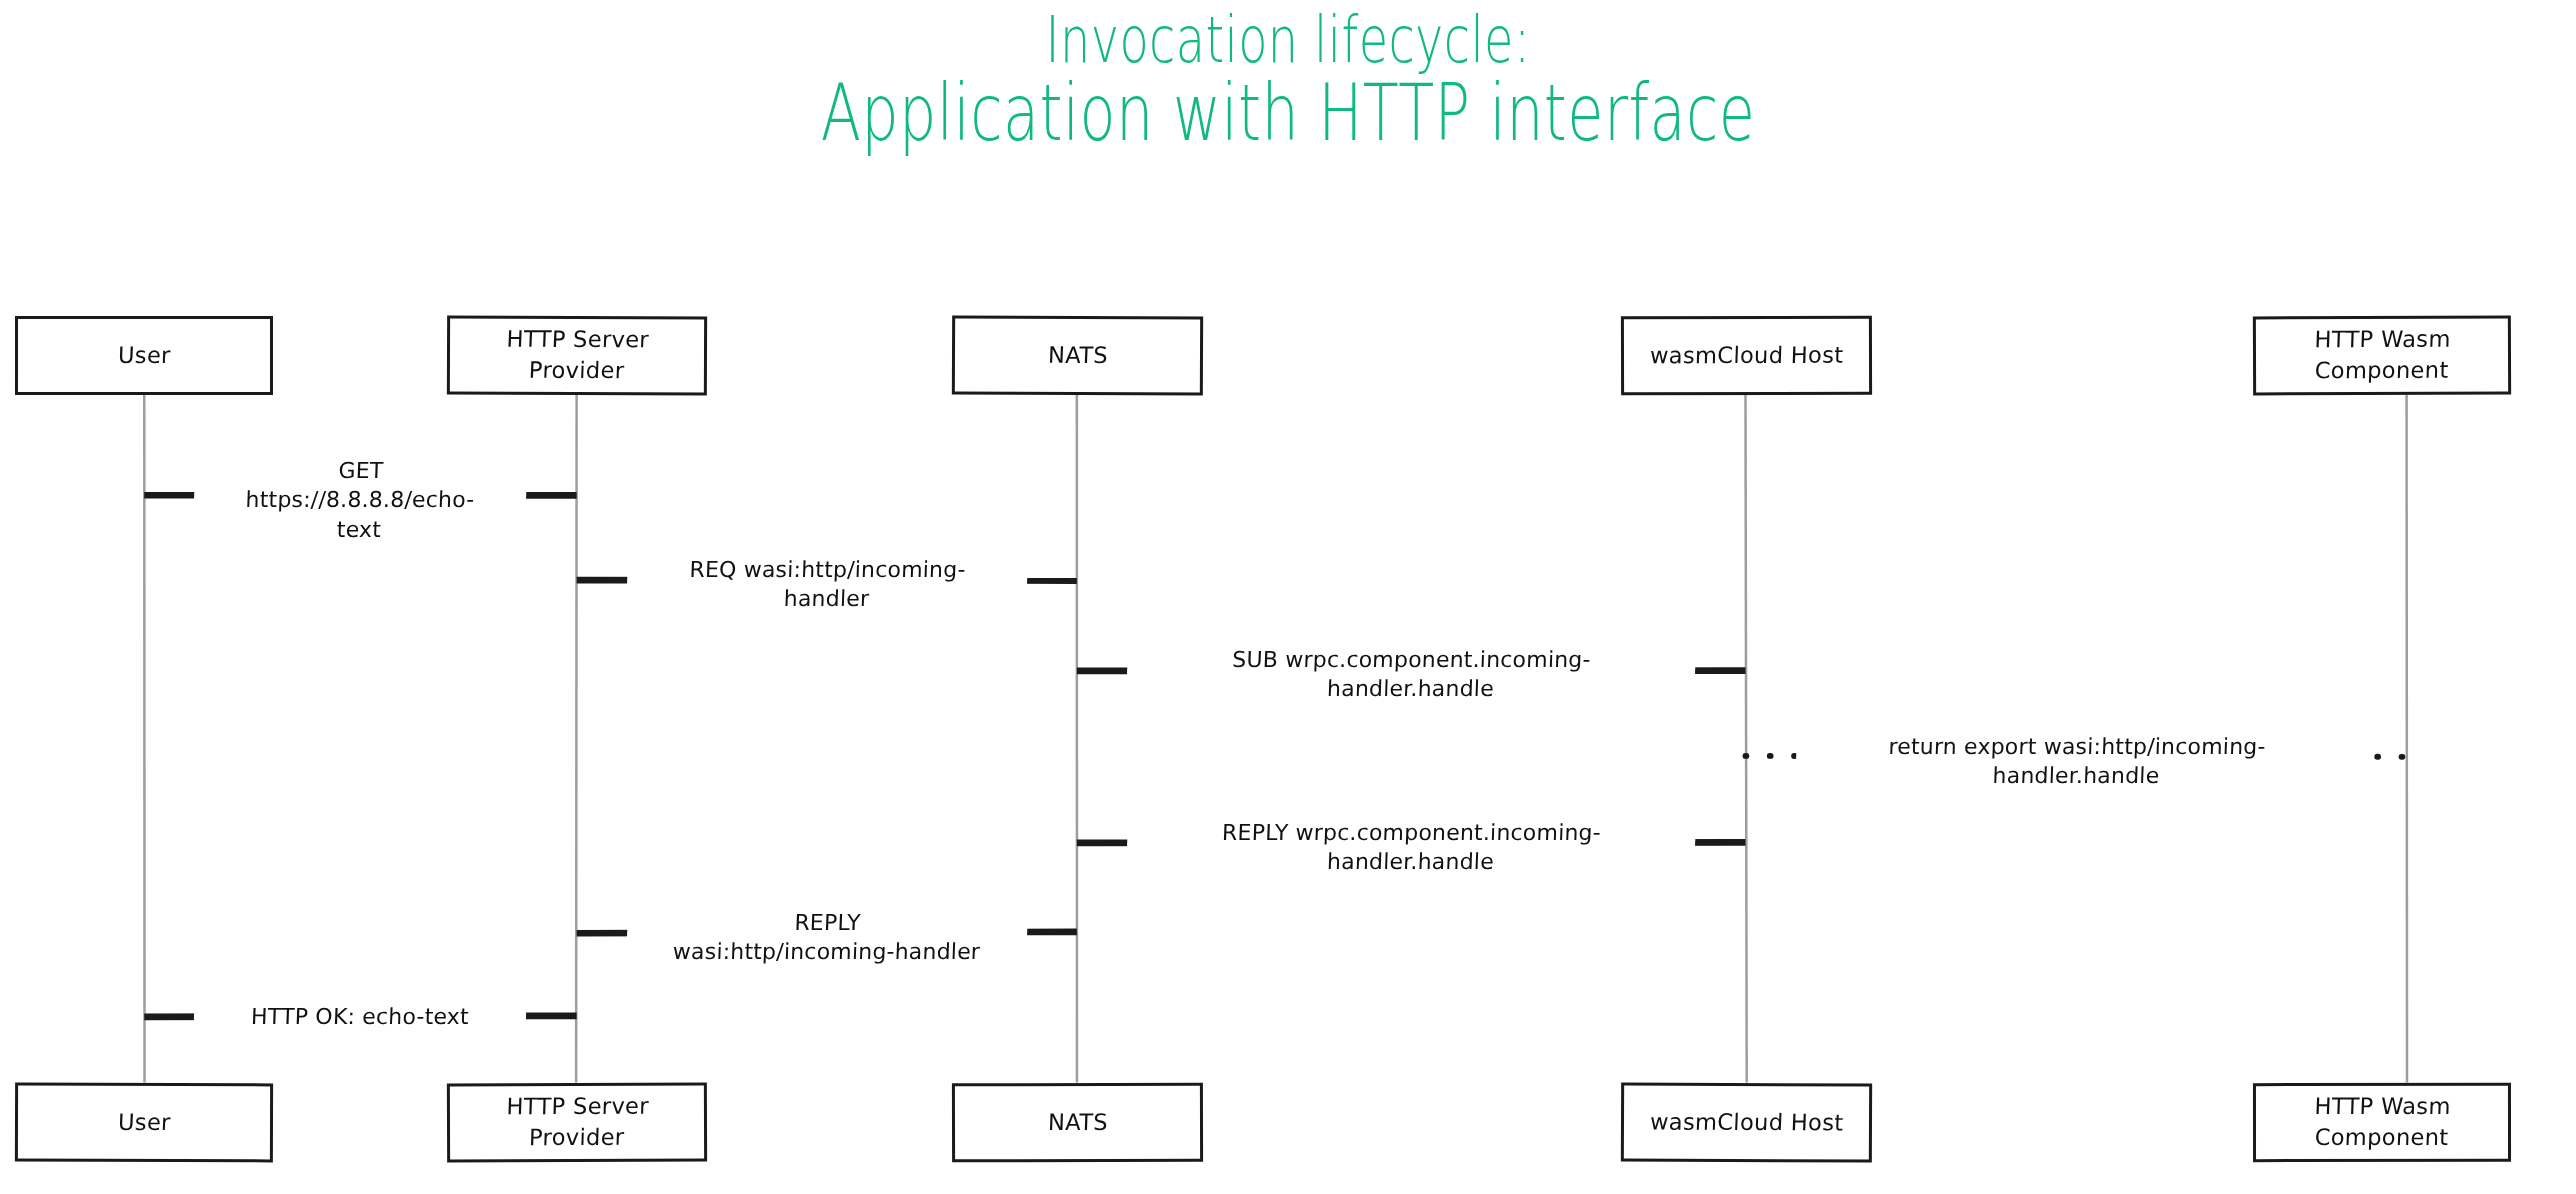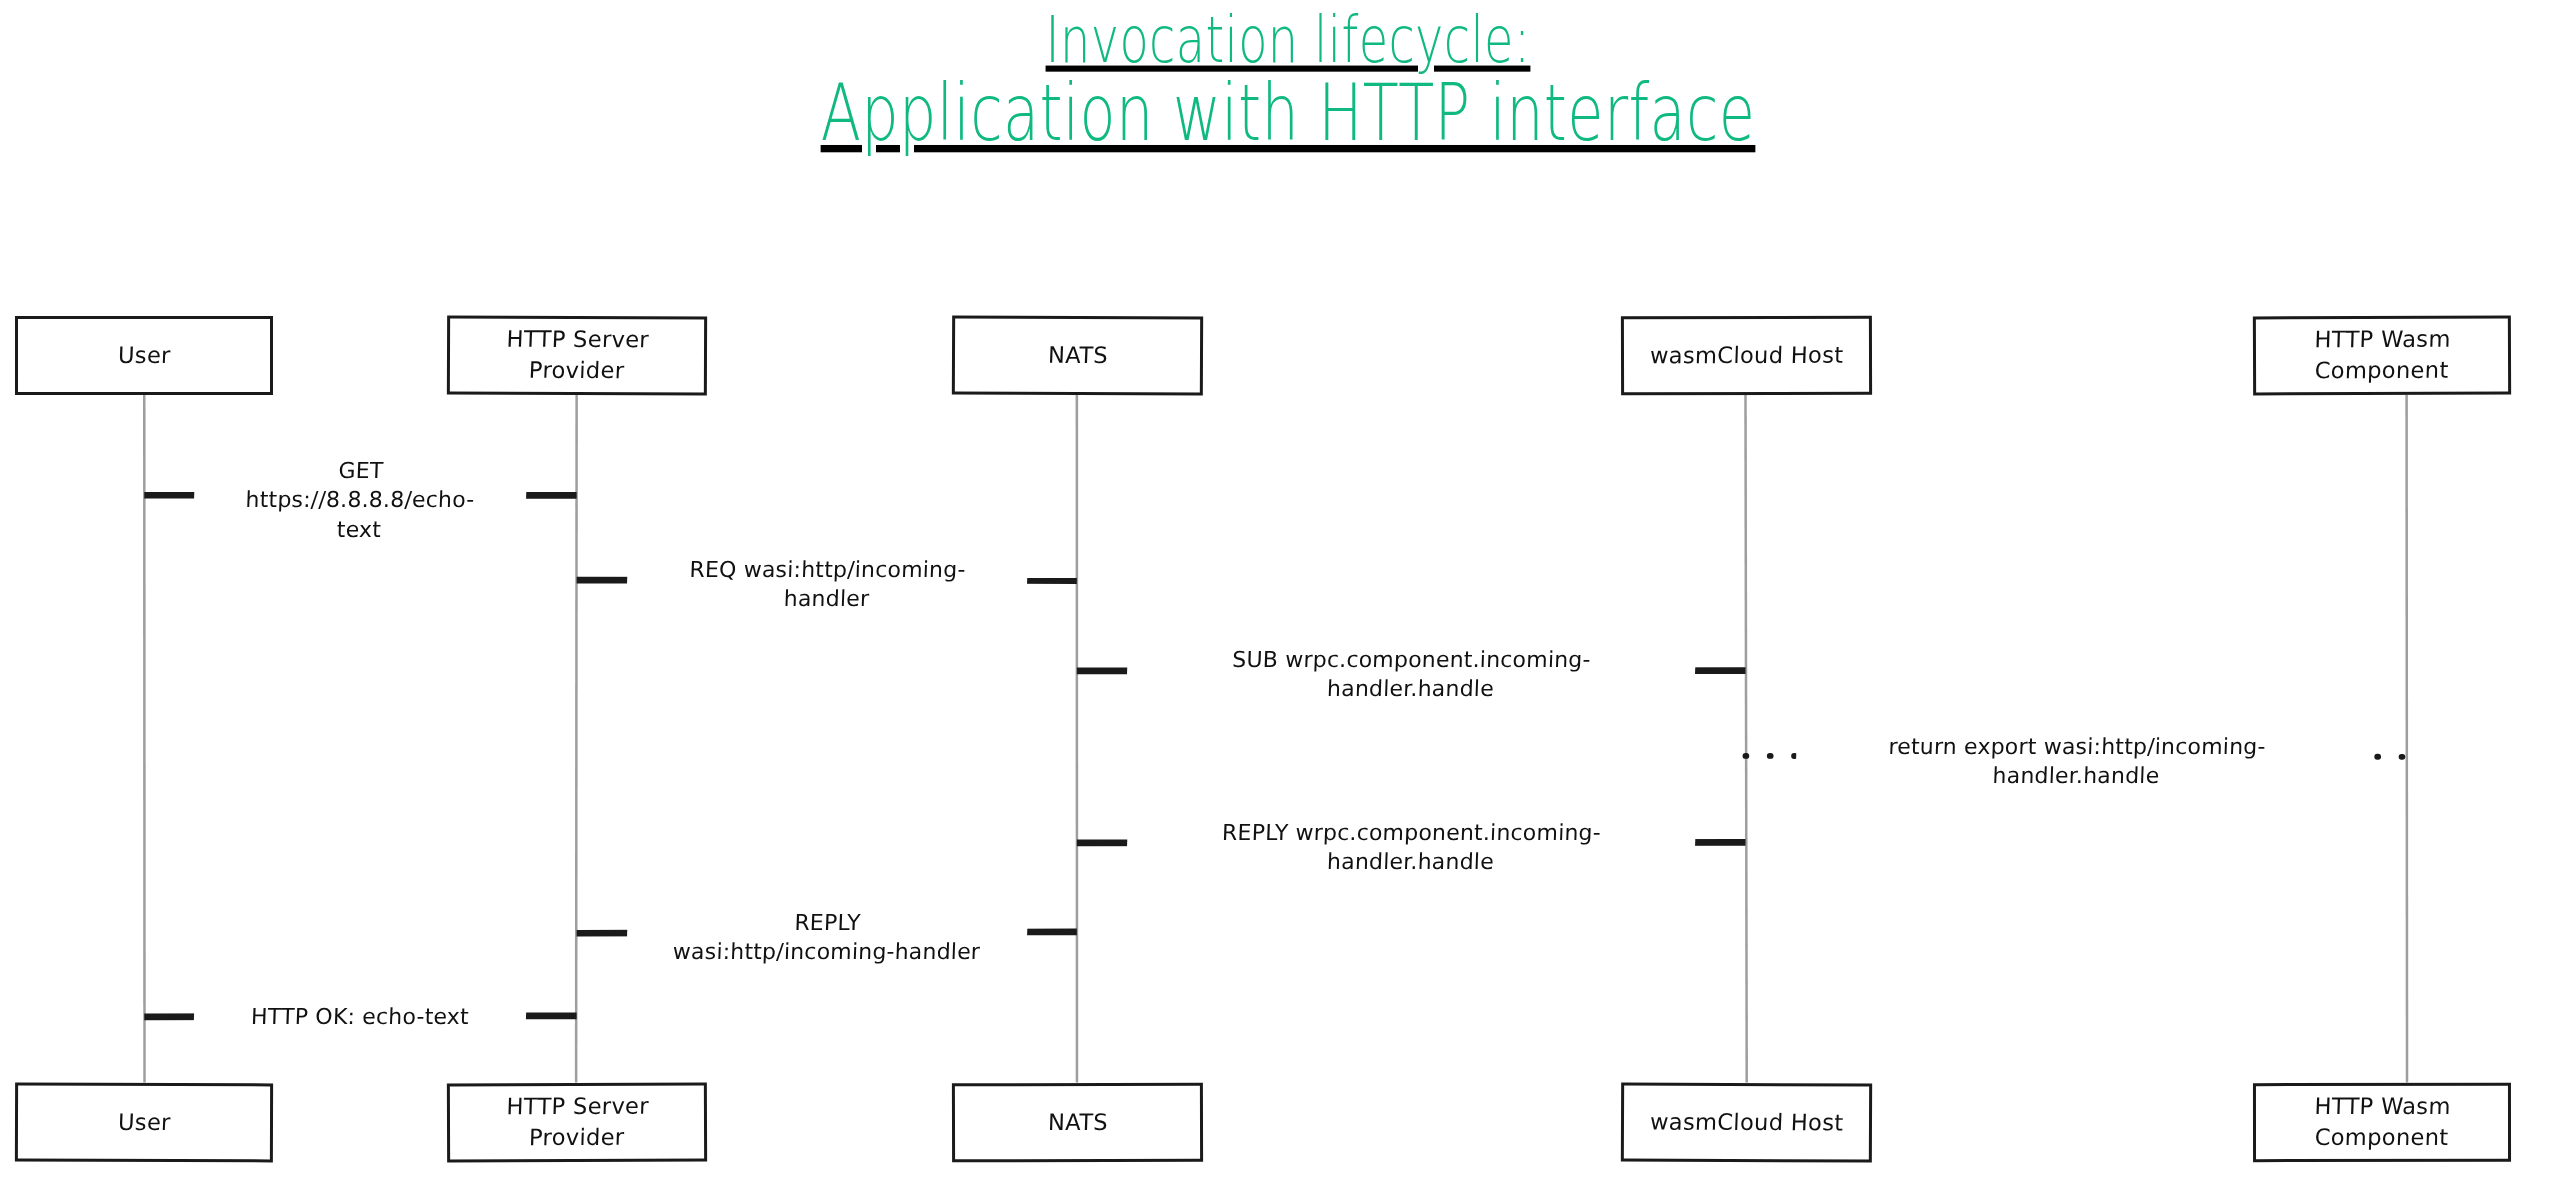--- a/index.html
+++ b/index.html
@@ -17,21 +17,20 @@
   }
 
   
   #title-block {
     position: absolute;
     left: 0;
     top: 6.7px;
     width: 2576px;
     text-align: center;
     line-height: 1.05;
-    text-decoration: underline;
   }
   .title-line {
     display: block;
     color: #10b981;
     font-family: "DejaVu Sans", sans-serif;
     font-weight: 300;
     letter-spacing: 0.4px;
     transform: scaleX(0.92) scaleY(1.22);
     transform-origin: center top;
   }

